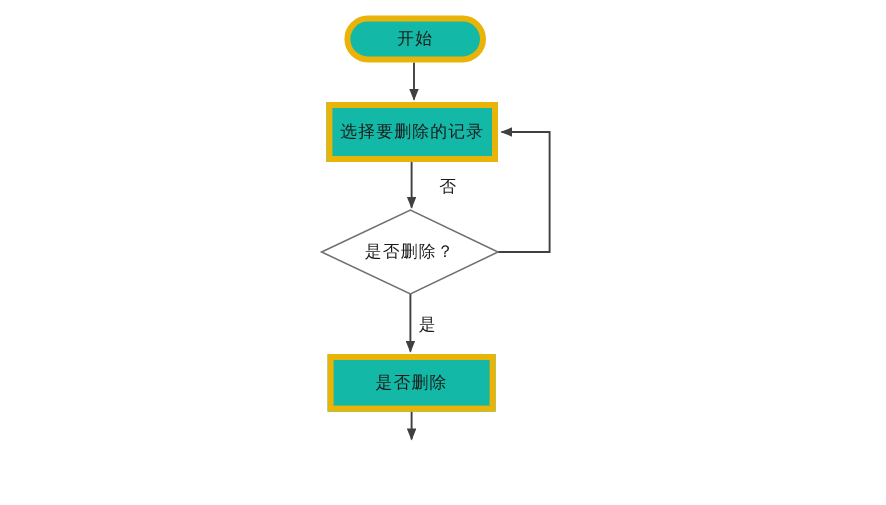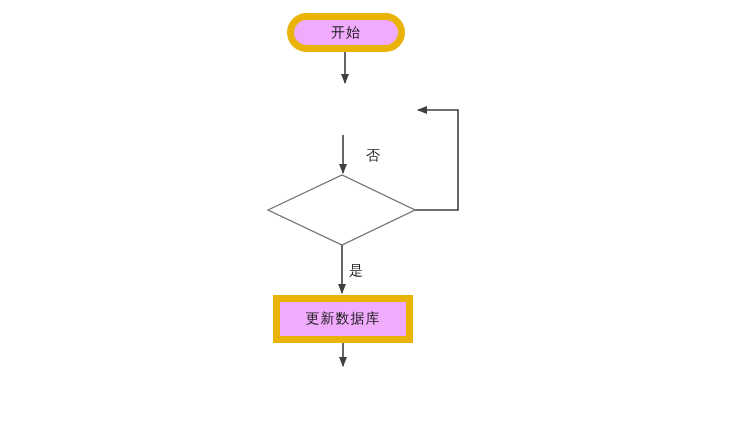--- a/index.html
+++ b/index.html
@@ -20,22 +20,22 @@
     overflow: hidden;
   }
   .connectors {
     position: absolute;
     left: 0;
     top: 0;
   }
   .node {
     position: absolute;
     box-sizing: border-box;
-    background: #f0abfc;
-    border: 7px solid #eab308;
+    background: #14b8a6;
+    border: 5px solid #eab308;
     display: flex;
     align-items: center;
     justify-content: center;
     font-size: 14px;
     letter-spacing: 1px;
     color: #1a1a1a;
     white-space: nowrap;
   }
   .terminator {
     border-radius: 20px;
@@ -66,22 +66,24 @@
       <line x1="343" y1="135" x2="343" y2="173" marker-end="url(#arr)"></line>
       <line x1="342" y1="245" x2="342" y2="293" marker-end="url(#arr)"></line>
       <line x1="343" y1="343" x2="343" y2="366" marker-end="url(#arr)"></line>
       <polyline points="415,210 458,210 458,110 418,110" marker-end="url(#arr)"></polyline>
     </g>
     <polygon points="268,210 342,175 415,210 342,245" fill="#ffffff" stroke="#707070" stroke-width="1.3"></polygon>
   </svg>
 
   <div class="node terminator" style="left:287px; top:13px; width:118px; height:39px;">开始</div>
 
+  <div class="node" style="left:272px; top:85px; width:143px; height:50px;">选择要删除的记录</div>
 
+  <div class="node decision-label" style="left:268px; top:195px; width:147px; height:30px;">是否删除？</div>
 
-  <div class="node" style="left:273px; top:295px; width:140px; height:48px;">更新数据库</div>
+  <div class="node" style="left:273px; top:295px; width:140px; height:48px;">是否删除</div>
 
 
   <div class="edge-label" style="left:366px; top:147px;">否</div>
 
   <div class="edge-label" style="left:349px; top:262px;">是</div>
 
 </div>
 
 </body></html>

